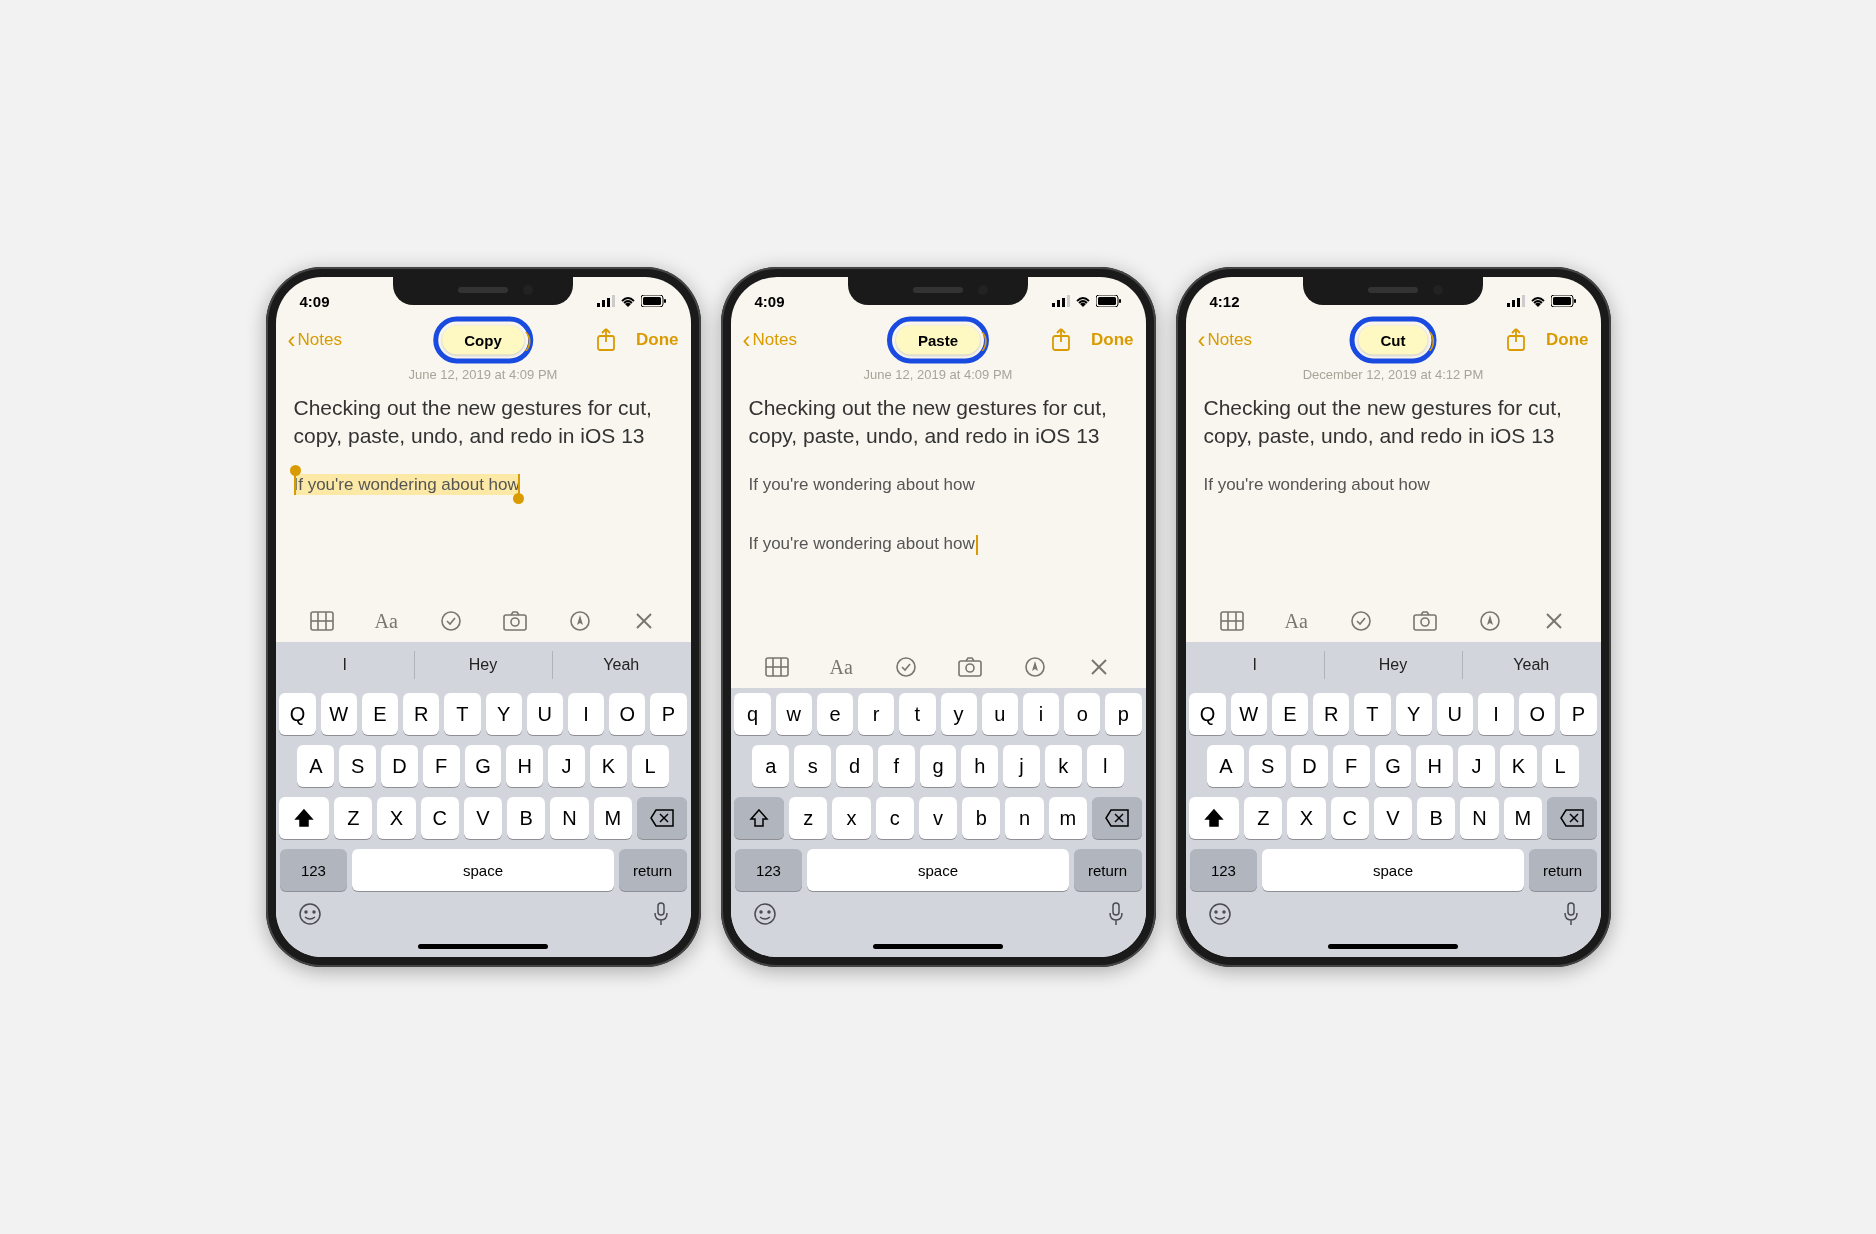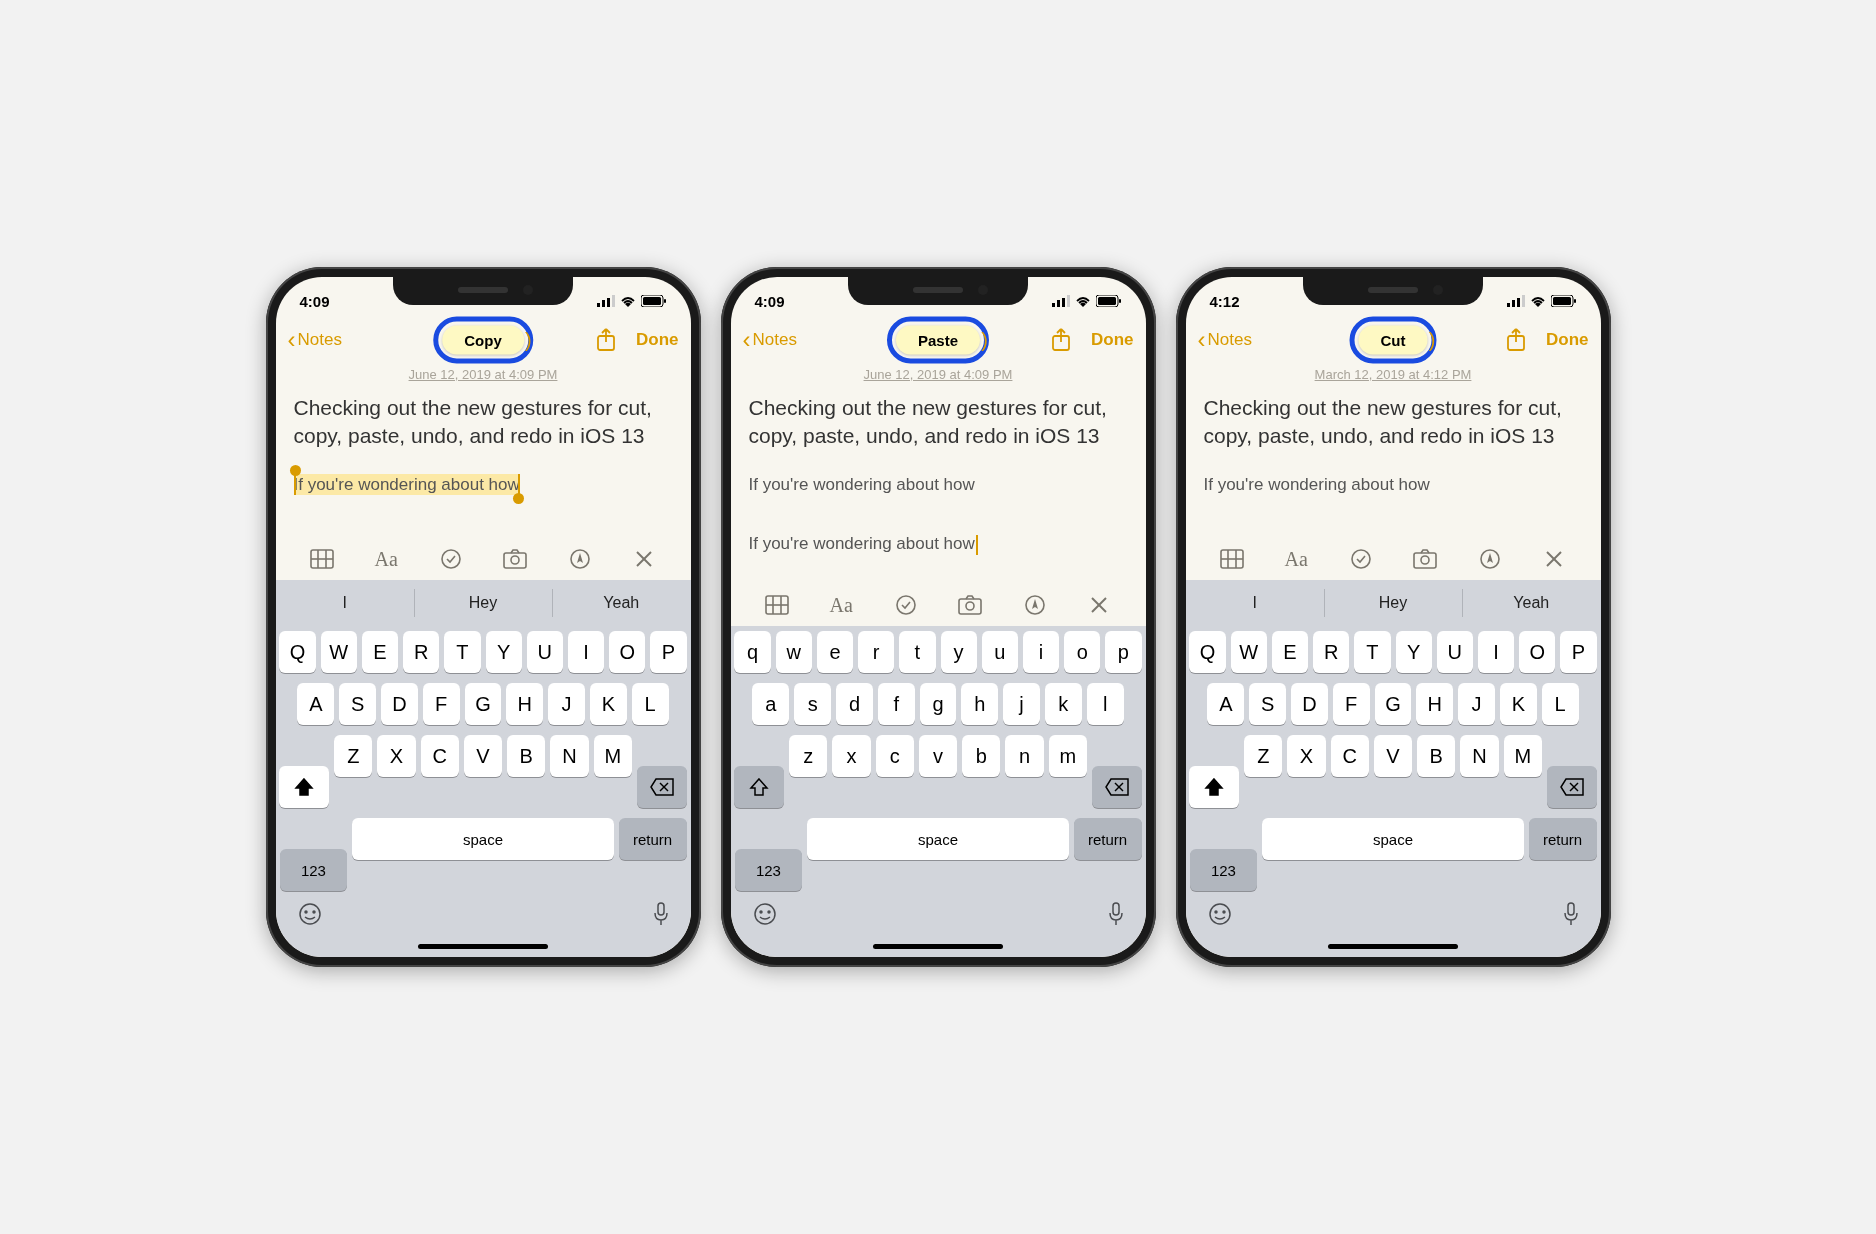--- a/index.html
+++ b/index.html
@@ -119,21 +119,20 @@
   .content {
     flex:1;
     padding: 0 18px;
     overflow:hidden;
   }
   .timestamp {
     text-align:center;
     color:#a9a49a;
     font-size:13px;
     margin-top:4px;
-    text-decoration:underline;
   }
   .heading {
     font-size:21px;
     font-weight:400;
     color:#333;
     margin-top:12px;
     line-height:1.35;
   }
   .body-line {
     font-size:17px;
@@ -203,21 +202,21 @@
   .key {
     background:#fff;
     border-radius:6px;
     box-shadow:0 1px 0 #8e9095;
     height:42px;
     display:flex; align-items:center; justify-content:center;
     font-size:20px;
     flex:1;
     min-width:0;
   }
-  .key.fn { background:#b1b6be; font-size:15px;margin-top:31px; }
+  .key.fn { background:#b1b6be; font-size:15px; }
   .key.fn.white { background:#fff; }
   .key.space { flex:5; font-size:15px; }
   .key.num { flex:1.3; font-size:15px; }
   .key.ret { flex:1.3; font-size:15px; background:#b1b6be; }
   .krow.indent { padding-left:22px; padding-right:22px; }
   .bottom-row {
     display:flex;
     justify-content:space-between;
     padding:6px 22px 10px;
     color:#4a4c50;
@@ -579,21 +578,21 @@
             <rect x="2" y="8" width="16" height="14" rx="2"></rect>
           </svg>
         </div>
         <div class="done-btn">Done</div>
         <div class="badge-wrap">
           <span class="undo-chev">)</span>
           <div class="badge">Cut</div>
         </div>
       </div>
       <div class="content">
-        <div class="timestamp">March 12, 2019 at 4:12 PM</div>
+        <div class="timestamp">December 12, 2019 at 4:12 PM</div>
         <div class="heading">Checking out the new gestures for cut, copy, paste, undo, and redo in  iOS 13</div>
         <div class="body-line"><span>If you're wondering about how</span></div>
 
       </div>
       <div class="toolbar">
         <span class="ticon">
           <svg width="24" height="20" viewBox="0 0 24 20" fill="none" stroke="currentColor" stroke-width="1.6">
             <rect x="1" y="1" width="22" height="18" rx="2"></rect>
             <line x1="1" y1="10" x2="23" y2="10"></line>
             <line x1="8" y1="1" x2="8" y2="19"></line>

